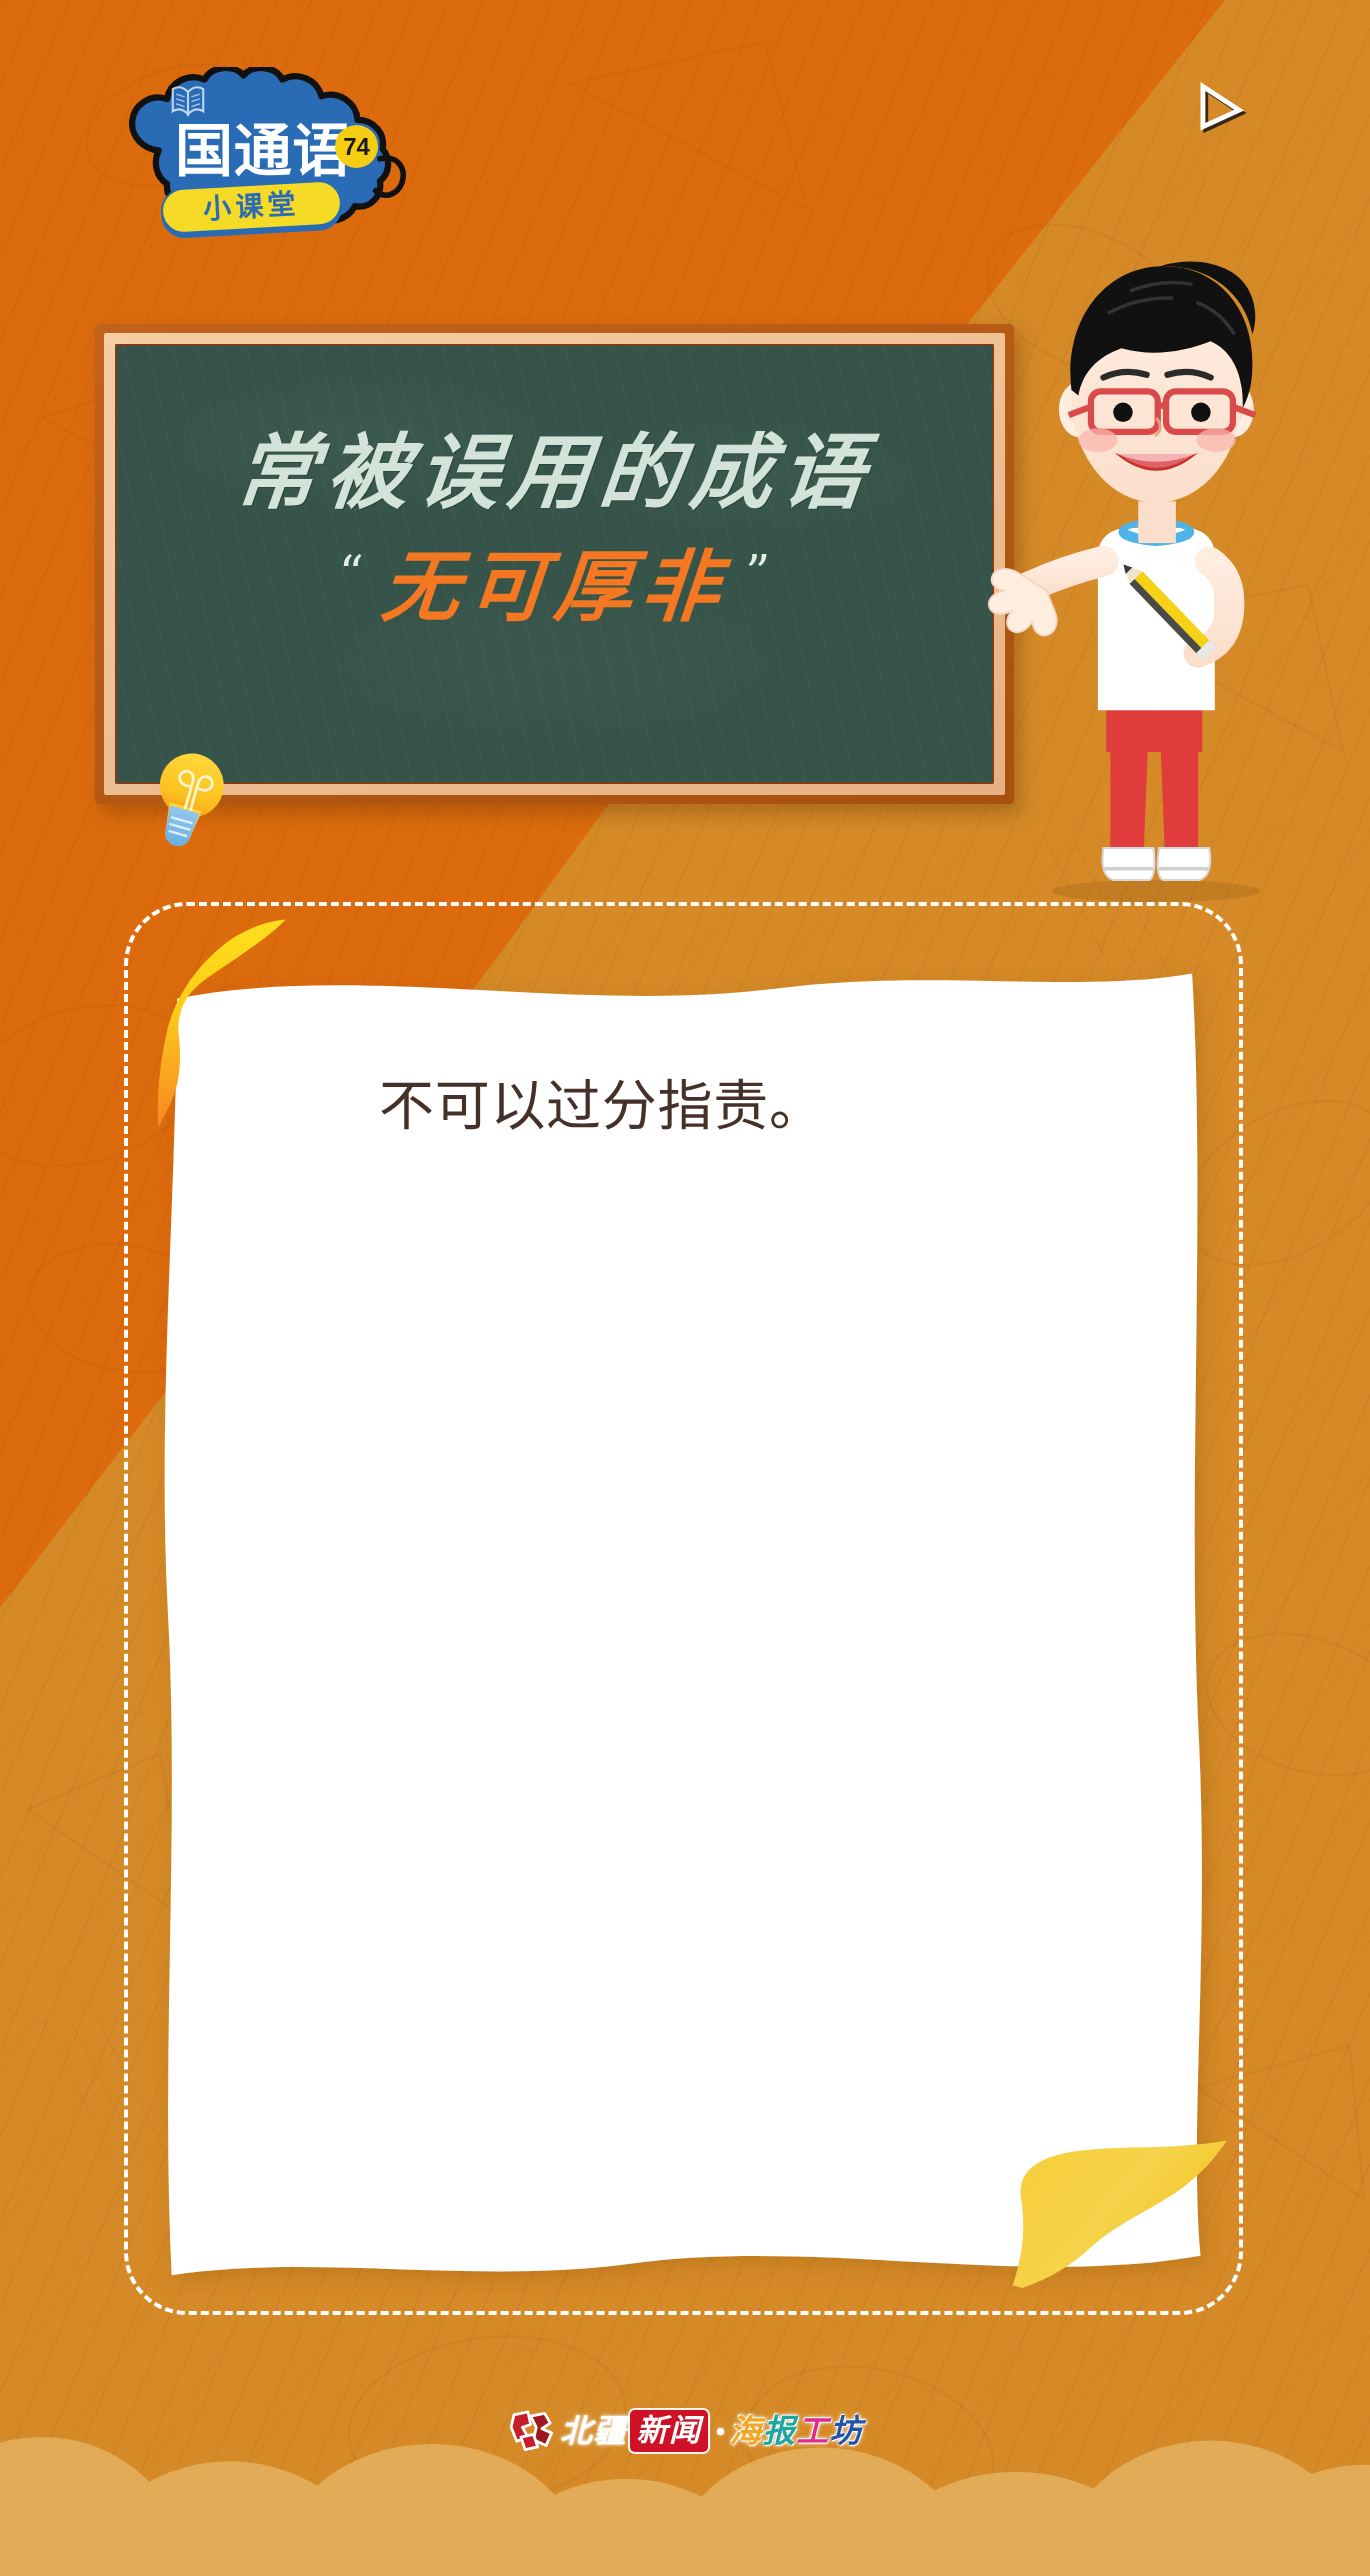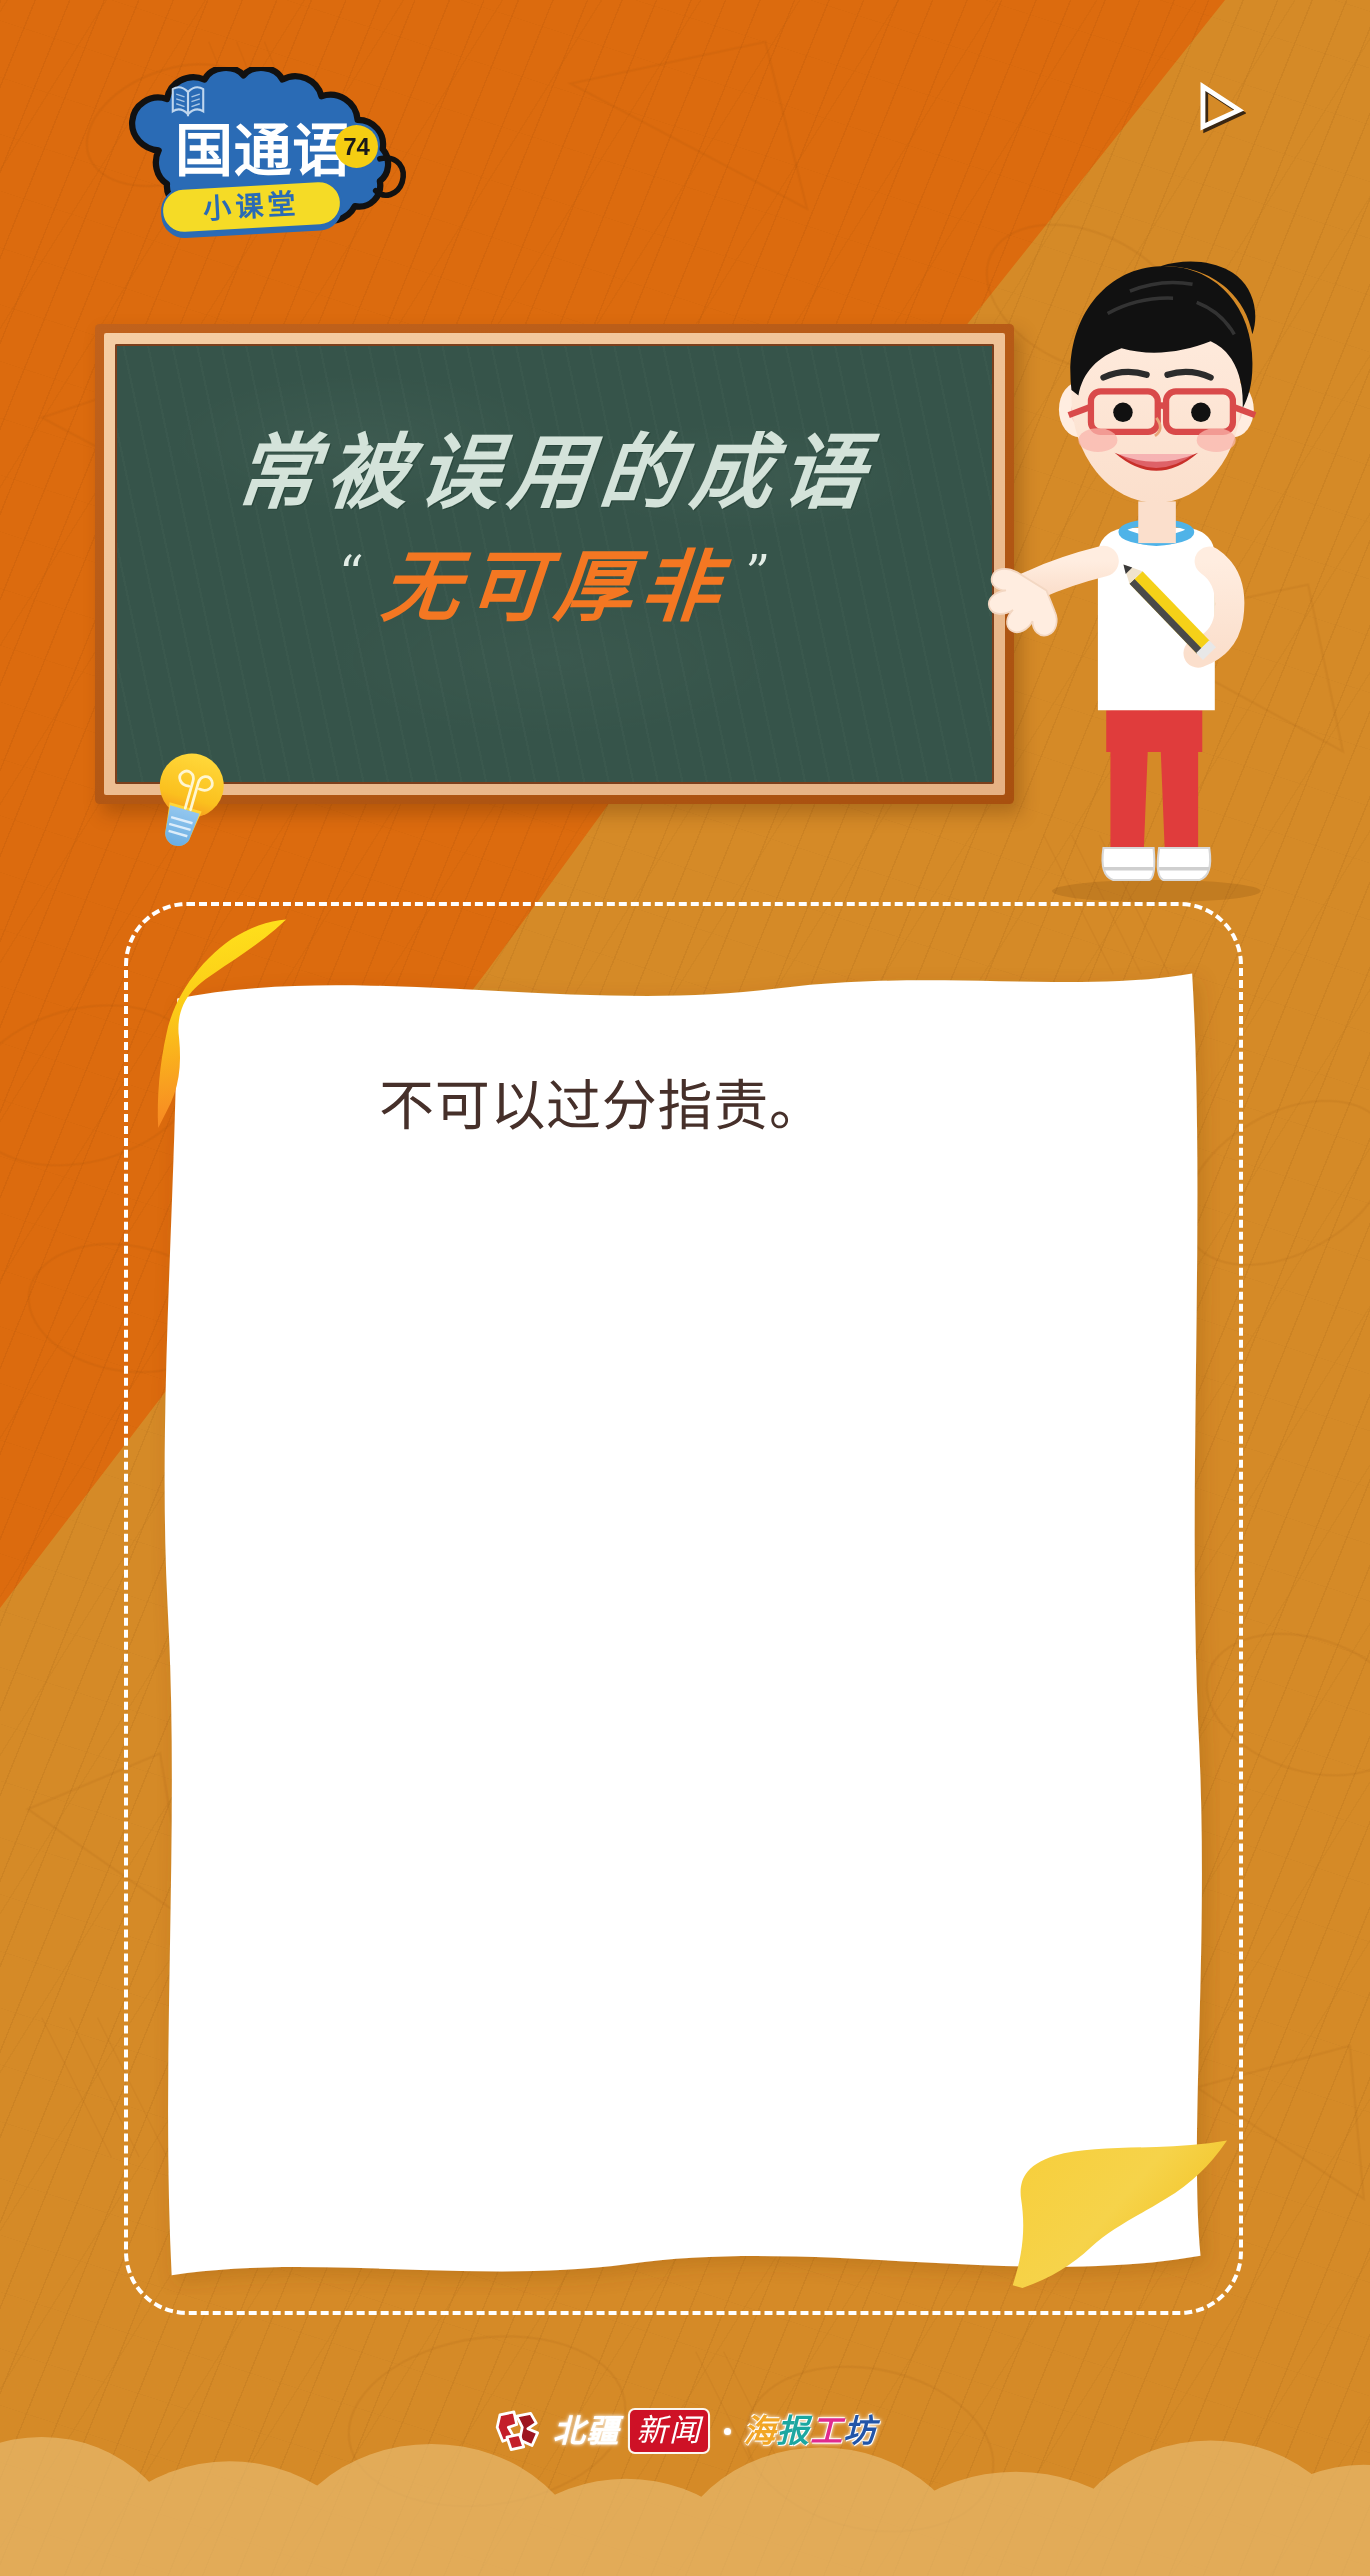--- a/index.html
+++ b/index.html
@@ -228,35 +228,34 @@
   .card-text p.indent { text-indent: 134px; }
   .card-text p + p { margin-top: 0; }
 
   
   .footer {
     position: absolute;
     left: 0; right: 0; top: 2403px;
     display: flex;
     align-items: center;
     justify-content: center;
-    gap: 7px;
     height: 56px;
   }
   .f-emblem { width: 53px; height: 45px; }
   .f-beijiang {
     font-family: "DejaVu Serif", "Liberation Serif", serif;
     font-size: 32px; font-weight: 700; font-style: italic;
     color: #FFFFFF; line-height: 1; letter-spacing: 1.4px;
     text-shadow: 0 0 2.8px rgba(255,255,255,.9), 0 0 4.9px rgba(255,255,255,.6);
   }
   .f-news {
     background: #CE1126;
     color: #FFFFFF;
     font-family: "DejaVu Serif", "Liberation Serif", serif;
-    font-size: 31px; font-weight: 400; font-style: italic;
+    font-size: 31px; font-weight: 700; font-style: italic;
     line-height: 1;
     padding: 4.9px 7px 6.3px;
     border-radius: 4.9px;
     letter-spacing: 1.4px;
     box-shadow: 0 0 0 2.1px rgba(255,255,255,.92);
     margin: 0 2.8px;
   }
   .f-dot {
     width: 7px; height: 7px; border-radius: 50%;
     background: #FFFFFF; margin: 0 5.6px;

